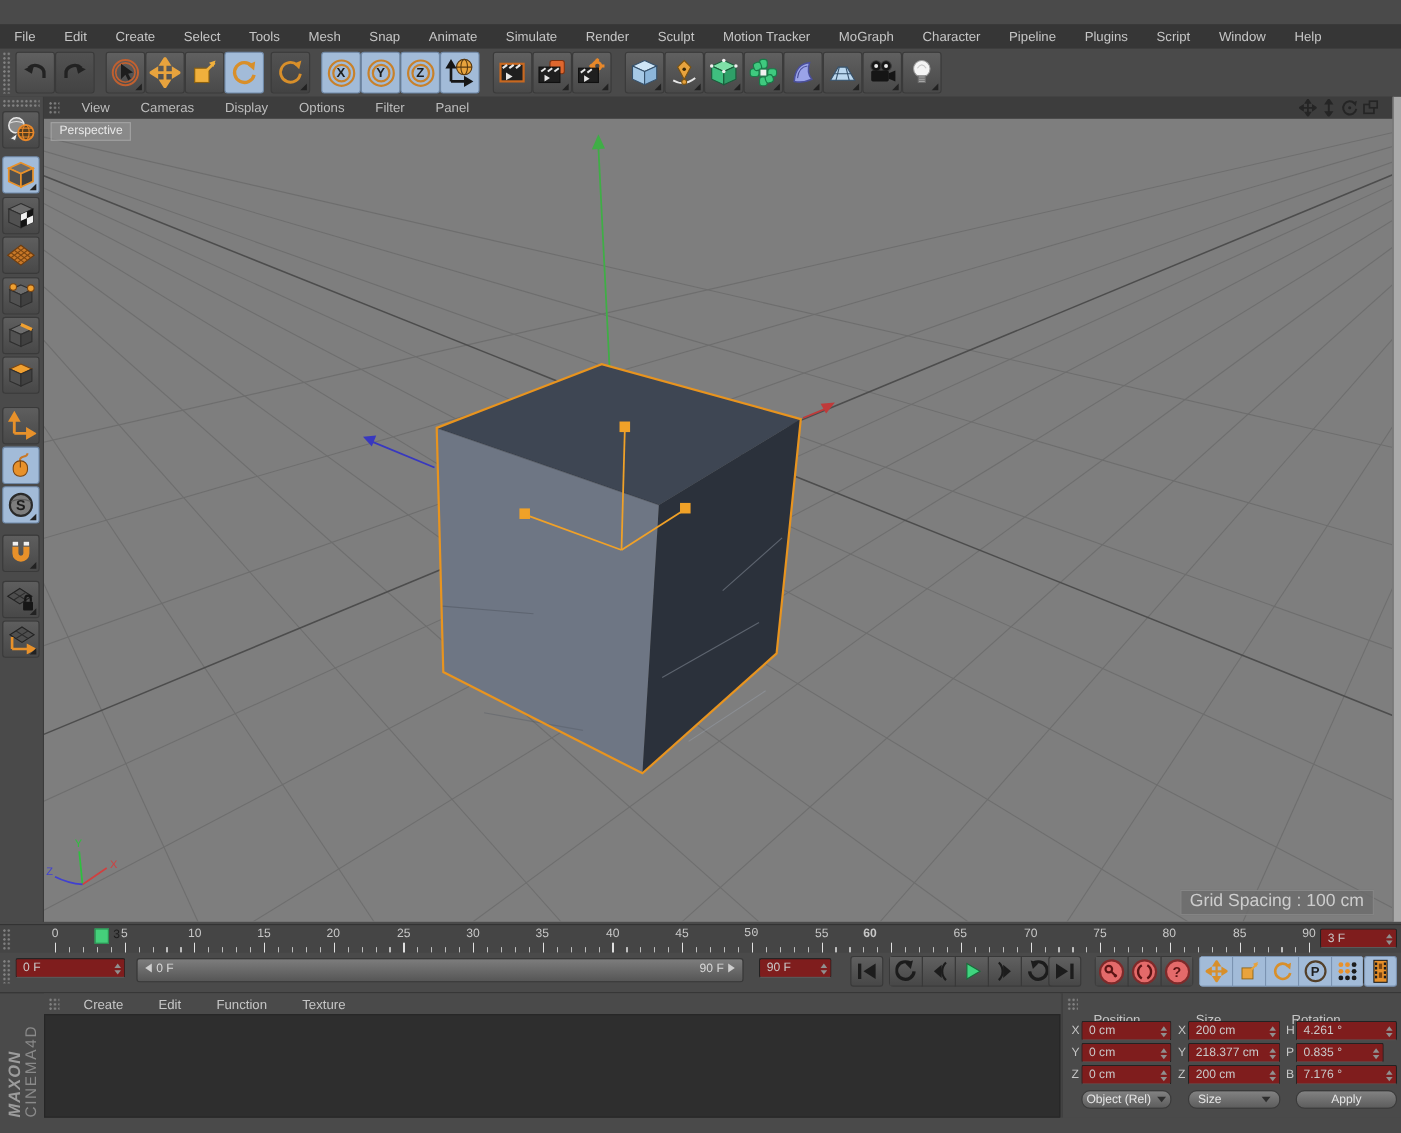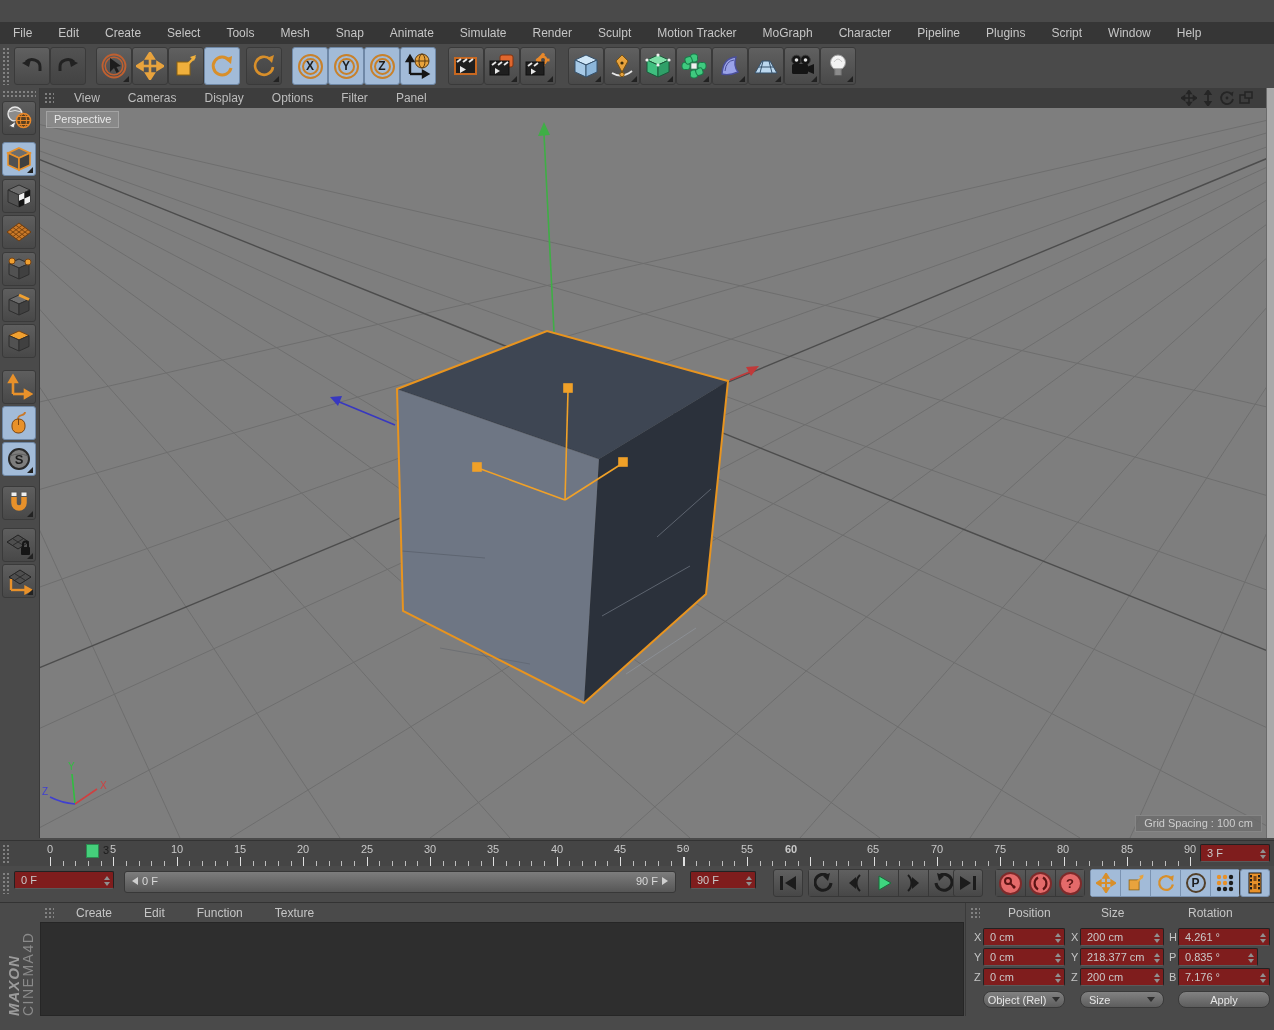--- a/index.html
+++ b/index.html
@@ -35,22 +35,22 @@
   .lbtn.hl{background:#a2bbd8;border-color:#6f88a6;}
 
   
   #vpbar{left:40px;top:88px;width:1226px;height:20px;background:#3d3d3d;display:flex;align-items:center;
          color:#bdbdbd;font-size:12px;}
   #vpbar .m{padding:0 14px;}
   #vpnav{position:absolute;right:12px;top:2px;display:flex;gap:3px;align-items:center;}
   #vpcanvas{left:40px;top:108px;width:1226px;height:730px;background:#7e7e7e;overflow:hidden;}
   #persp{left:6px;top:3px;padding:1px 7px 2px;background:rgba(150,150,150,.45);border:1px solid rgba(190,190,190,.5);
          color:#e8e8e8;font-size:11px;}
-  #gridlbl{right:4px;bottom:6px;padding:1px 8px 2px;background:rgba(108,108,108,.85);border:1px solid rgba(140,140,140,.8);
-           color:#cdcdcd;font-size:11px;}
+  #gridlbl{right:17px;bottom:6px;padding:1px 8px 2px;background:rgba(108,108,108,.85);border:1px solid rgba(140,140,140,.8);
+           color:#cdcdcd;font-size:16px;}
   #rstrip{left:1266px;top:88px;width:8px;height:750px;background:#a9a9a9;border-left:1px solid #6a6a6a;}
 
   
   #ruler{left:0;top:840px;width:1274px;height:26px;background:#454545;border-top:1px solid #333;border-bottom:1px solid #383838;}
   .rlab{position:absolute;top:2px;width:30px;text-align:center;color:#c8c8c8;font-size:11px;}
   #ticksMinor,#ticksMajor{position:absolute;left:50px;width:1141px;}
   #ticksMinor{bottom:1px;height:5px;background:repeating-linear-gradient(90deg,#bdbdbd 0 1px,transparent 1px 12.67px);}
   #ticksMajor{bottom:1px;height:9px;background:repeating-linear-gradient(90deg,#e0e0e0 0 1px,transparent 1px 63.35px);}
   #playhead{position:absolute;left:86px;top:3px;width:13px;height:14px;background:#45cf7b;border:1px solid #2c8a50;box-sizing:border-box;}
   #playlab{position:absolute;left:103px;top:3px;color:#1c1c1c;font-size:11px;}
@@ -82,21 +82,21 @@
   
   #matmenu{left:40px;top:903px;width:924px;height:19px;background:#4a4a4a;display:flex;align-items:center;color:#c6c6c6;font-size:12px;border-bottom:1px solid #3b3b3b;}
   #matmenu span{padding:0 16px;}
   #matarea{left:40px;top:922px;width:924px;height:94px;background:#2e2e2e;border:1px solid #262626;box-sizing:border-box;}
   #logo{left:0px;top:920px;width:40px;height:98px;overflow:visible;}
   #logoInner{position:absolute;left:6px;top:96px;transform:rotate(-90deg);transform-origin:top left;white-space:nowrap;}
   #logoInner .mx{font-weight:bold;font-size:15px;color:#9c9c9c;letter-spacing:1px;display:block;line-height:15px;font-style:italic;}
   #logoInner .c4{font-size:14px;color:#8a8a8a;letter-spacing:1.5px;display:block;line-height:15px;}
 
   #coords{left:965px;top:903px;width:309px;height:113px;background:#4a4a4a;border-left:1px solid #3a3a3a;}
-  #coords .hd{position:absolute;top:3px;color:#c6c6c6;font-size:12px;margin-left:14px;}
+  #coords .hd{position:absolute;top:17px;color:#c6c6c6;font-size:12px;}
   .clab{position:absolute;color:#c6c6c6;font-size:11px;}
   .cbtn{position:absolute;height:17px;border-radius:8px;background:linear-gradient(#828282,#5d5d5d);border:1px solid #3a3a3a;
         color:#e6e6e6;font-size:11px;display:flex;align-items:center;justify-content:center;box-sizing:border-box;}
   .dd{display:inline-block;width:0;height:0;border-left:4px solid transparent;border-right:4px solid transparent;border-top:5px solid #2e2e2e;margin-left:6px;}
 
   #statusbar{left:0;top:1018px;width:1274px;height:12px;background:#353535;border-top:1px solid #262626;overflow:hidden;
              color:#b5b5b5;font-size:11px;display:flex;align-items:flex-start;gap:8px;padding-left:6px;box-sizing:border-box;}
 </style>
 </head>
 <body>

